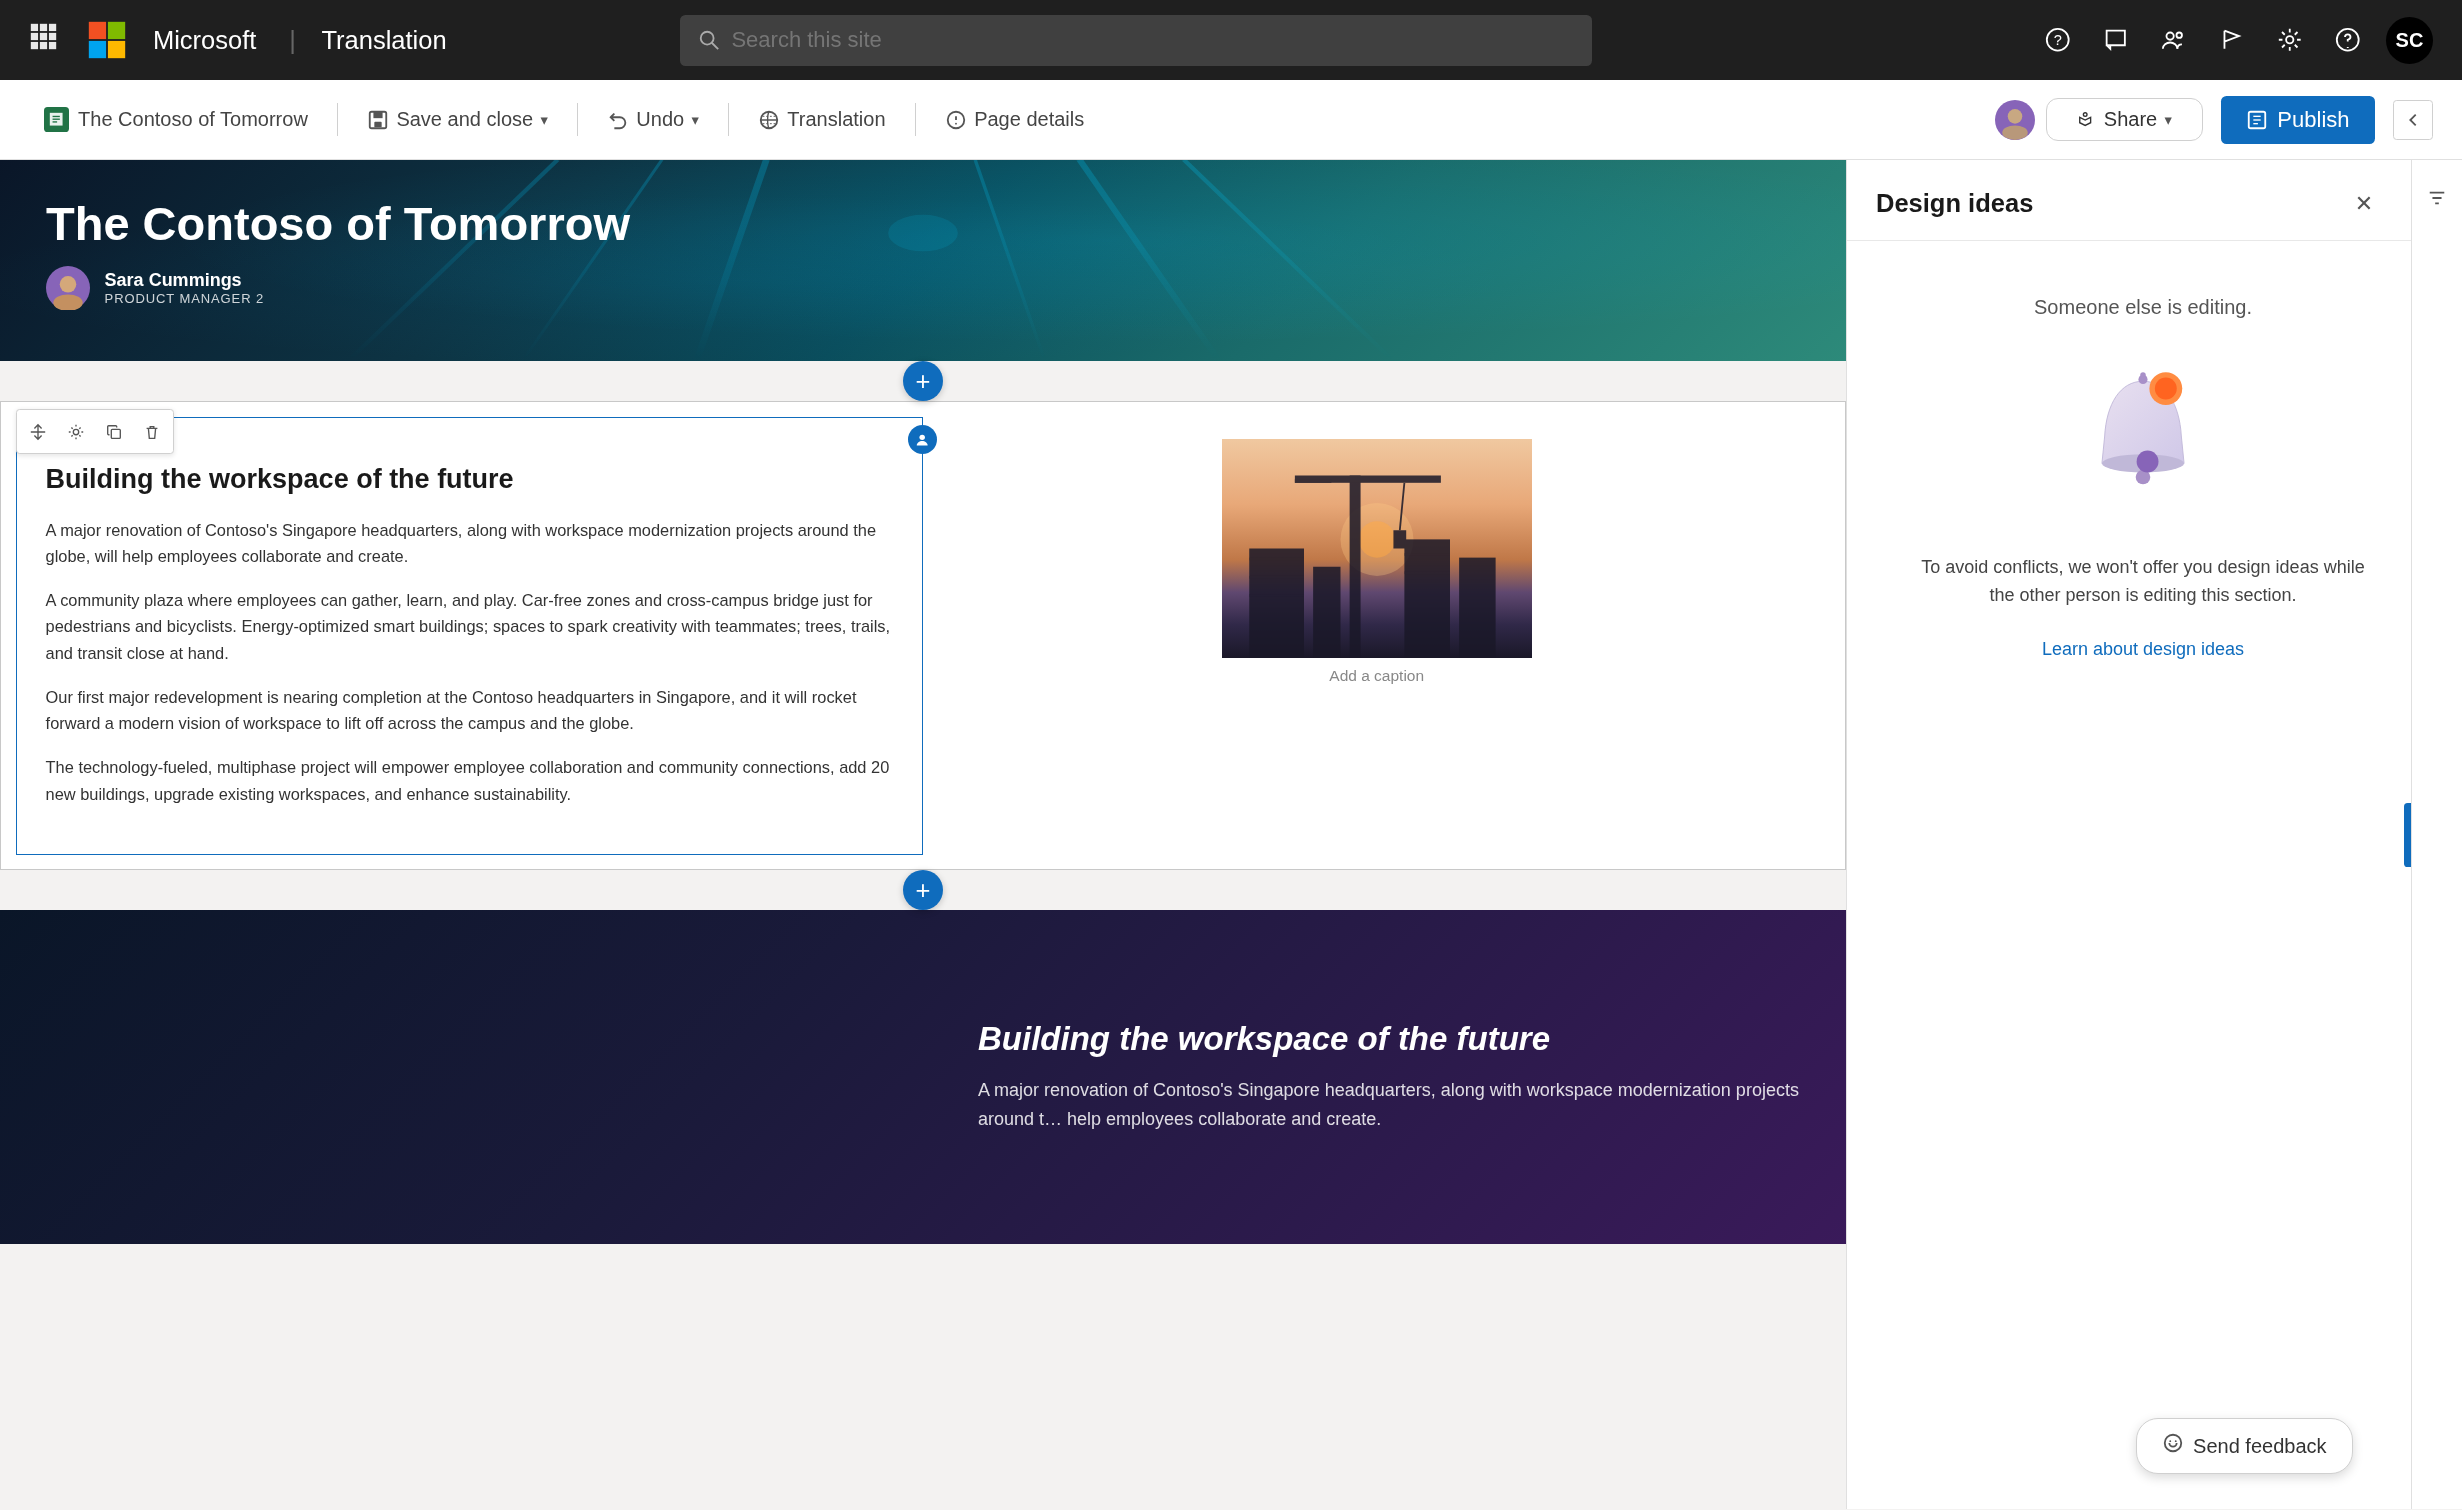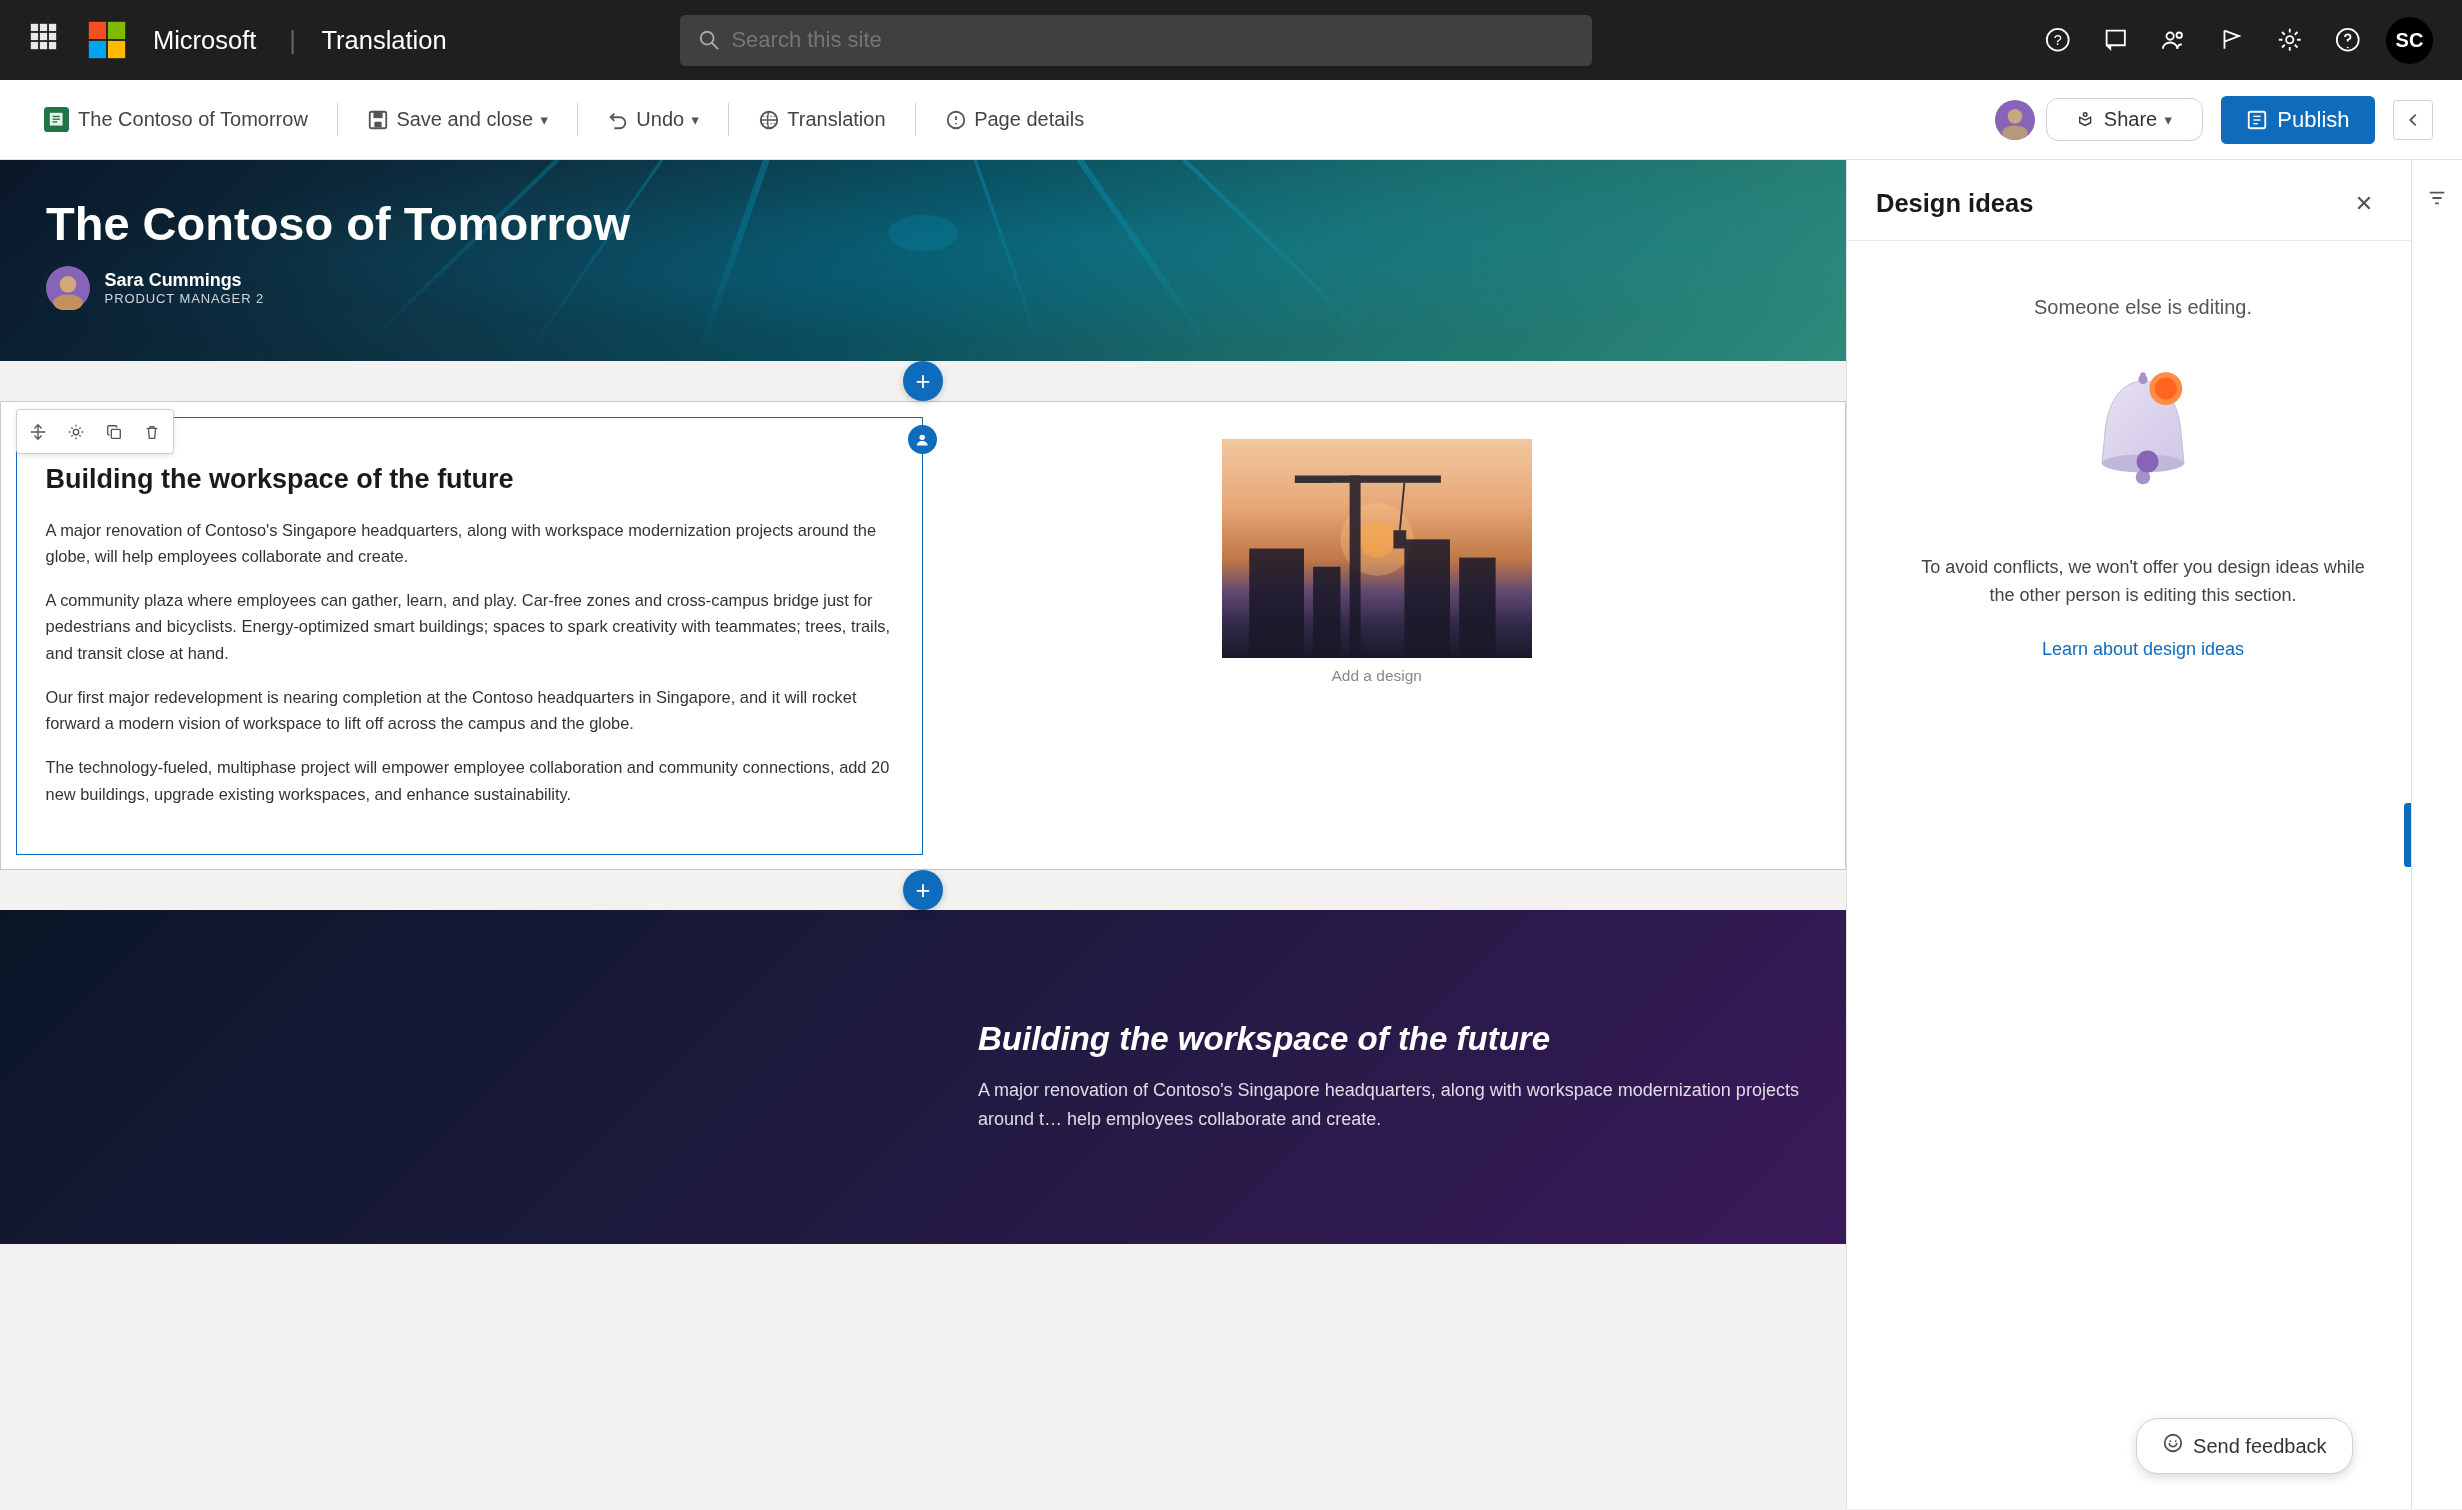--- a/index.html
+++ b/index.html
@@ -815,21 +815,21 @@
                 <rect x="260" y="130" width="40" height="110"></rect>
 
                 <rect x="30" y="130" width="60" height="3" opacity="0.5"></rect>
                 <rect x="30" y="150" width="60" height="3" opacity="0.5"></rect>
                 <rect x="30" y="170" width="60" height="3" opacity="0.5"></rect>
                 <rect x="200" y="125" width="50" height="3" opacity="0.5"></rect>
                 <rect x="200" y="145" width="50" height="3" opacity="0.5"></rect>
               </g>
             </svg>
           </div>
-          <div class="image-caption">Add a design</div>
+          <div class="image-caption">Add a caption</div>
         </div>
       </div>
     </div>
 
     <div class="section-add-btn">
       <div class="section-add-circle">+</div>
     </div>
 
     <div class="dark-section">
       <div style="display:grid;grid-template-columns:1fr 1fr;gap:0">

